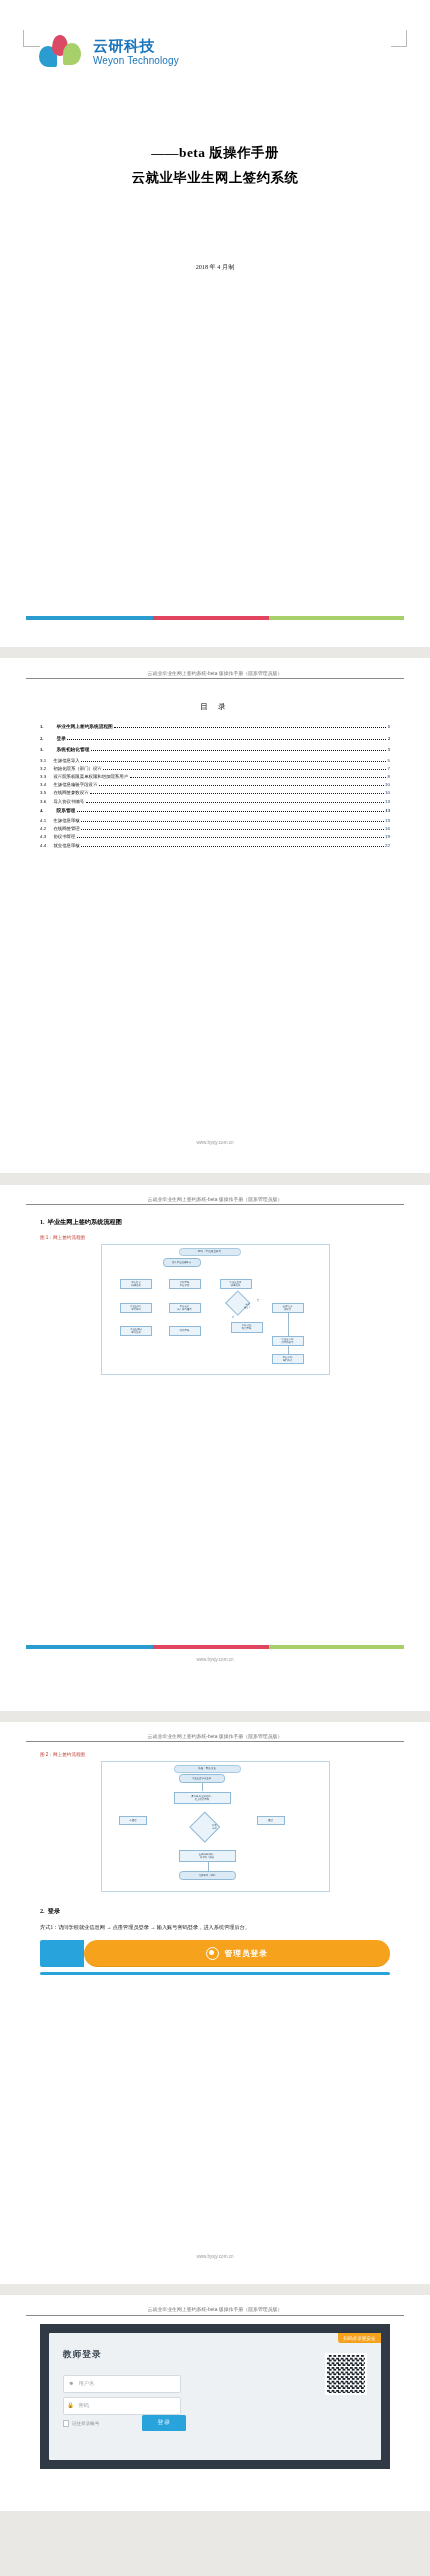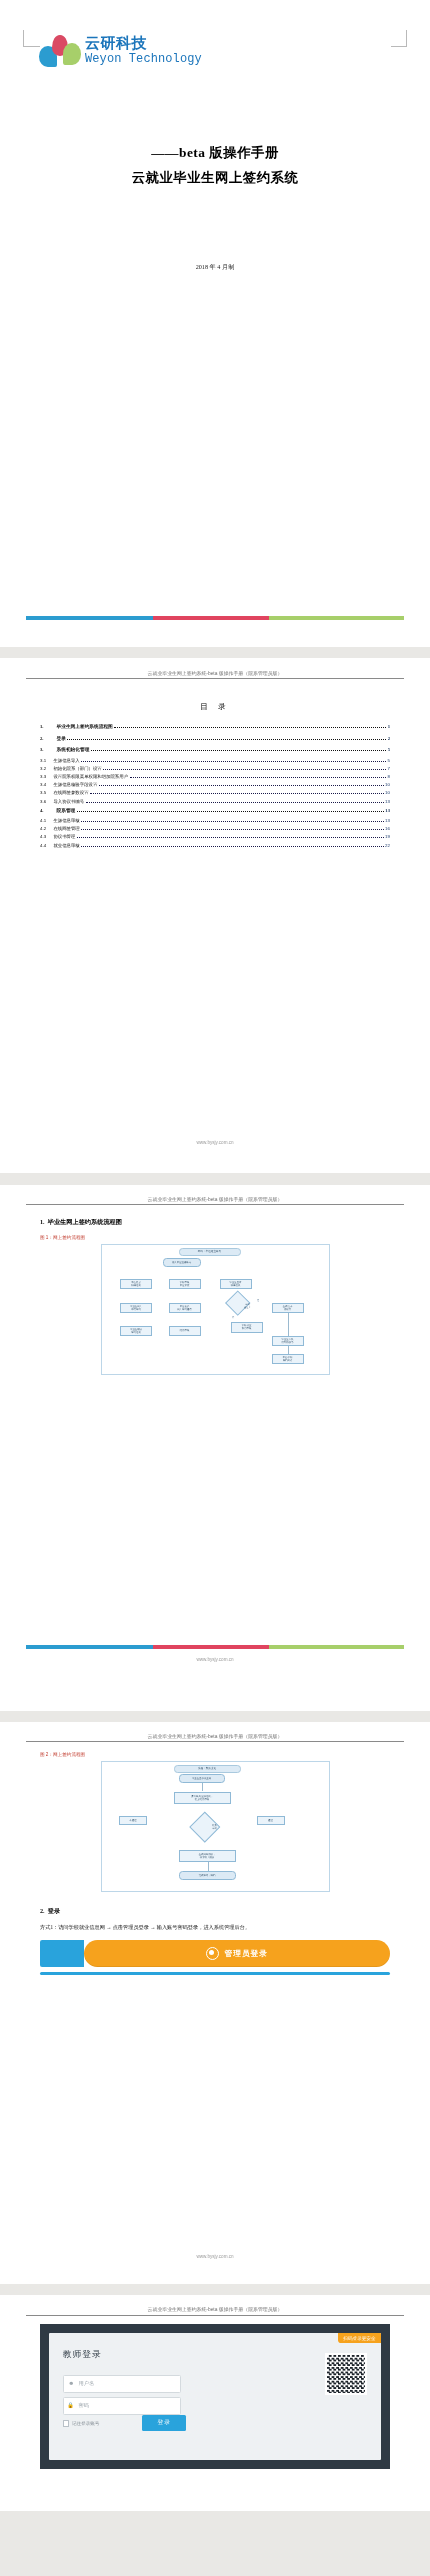--- a/index.html
+++ b/index.html
@@ -24,23 +24,23 @@
   .cropmark{position:absolute;width:15.5px;height:15.5px;}
   .cm-tl{left:23px;top:30px;border-left:0.5px solid #b9b9b9;border-bottom:0.5px solid #b9b9b9;}
   .cm-tr{right:23px;top:30px;border-right:0.5px solid #b9b9b9;border-bottom:0.5px solid #b9b9b9;}
 
   .logo-wrap{position:absolute;left:39px;top:32px;display:flex;align-items:flex-end;}
   .logo-marks{position:relative;width:40px;height:36px;}
   .blob{position:absolute;border-radius:50% 50% 50% 12%;}
   .blob-blue{left:0;top:14px;width:17.5px;height:20.6px;background:#2b9cd0;border-radius:50% 50% 10% 50%;}
   .blob-red{left:13.4px;top:3.1px;width:15.5px;height:20.6px;background:#da4a64;border-radius:50% 50% 50% 50%/60% 60% 40% 40%;}
   .blob-green{left:24px;top:11.3px;width:17.5px;height:21.6px;background:#a7cf6a;border-radius:50% 50% 50% 10%;}
-  .logo-text{margin-left:6px;padding-bottom:2.1px;}
+  .logo-text{margin-left:14px;padding-bottom:2.1px;}
   .logo-cn{font-family:"Liberation Sans",sans-serif;color:#1b75bb;font-weight:bold;font-size:15px;letter-spacing:0.5px;line-height:1;position:relative;}
-  .logo-en{font-family:Liberation Mono, monospace;color:#1b75bb;font-size:12px;margin-top:1.5px;letter-spacing:0.1px;}
+  .logo-en{font-family:Liberation Sans, sans-serif;color:#1b75bb;font-size:10px;margin-top:1.5px;letter-spacing:0.1px;}
 
   .cover-title{
     text-align:center;font-family:"Liberation Serif",serif;font-weight:bold;
     font-size:13.4px;color:#000;line-height:1.9;letter-spacing:0.5px;
   }
   .cover-date{text-align:center;font-size:6.2px;color:#222;margin-top:72px;}
 
   .rule-bar{position:absolute;left:26px;right:26px;height:4.1px;display:flex;}
   .rule-bar i{display:block;height:100%;}
   .rb-blue{flex:0 0 33.6%;background:#2b9cd0;}
@@ -103,21 +103,21 @@
   .login-btn .gicon{width:11.3px;height:11.3px;border-radius:50%;border:1px solid #fff;position:relative;}
   .login-btn .gicon:after{content:"";position:absolute;left:2.1px;top:2.1px;width:5.2px;height:5.2px;border-radius:50%;background:#fff;}
   .login-underline{height:3.1px;background:#29a3dc;border-radius:1.5px;margin-top:5.2px;}
 
   
   .shot{margin:8.2px auto 0;background:#2f3a44;padding:9.3px;}
   .shot-inner{position:relative;background:#eef1f3;border-radius:1px;height:127px;overflow:hidden;}
   .shot-tabs{position:absolute;right:0;top:0;background:#f6a21d;color:#fff;
              font-family:"Liberation Sans",sans-serif;font-size:4.6px;padding:2.6px 5.2px;border-radius:0 0 0 3.1px;}
   .shot-title{position:absolute;left:13.4px;top:15.5px;font-family:"Liberation Sans",sans-serif;
-              font-size:8.8px;color:#3a454f;font-weight:normal;letter-spacing:1px;text-align:center;}
+              font-size:8.8px;color:#3a454f;font-weight:bold;letter-spacing:1px;text-align:center;}
   .shot-qr{position:absolute;right:13.4px;top:19.6px;width:38px;height:38px;background:
       repeating-conic-gradient(#1d242b 0% 25%, #ffffff 0% 50%) 0 0/4.6px 4.6px;border:2.1px solid #fff;}
   .shot-field{position:absolute;left:13.4px;width:108px;height:15.5px;background:#fff;border:0.5px solid #d4dade;
               border-radius:1.5px;display:flex;align-items:center;padding:0 4.1px;gap:4.1px;
               font-family:"Liberation Sans",sans-serif;font-size:5.2px;color:#9aa3aa;}
   .shot-field .fi{width:6.7px;height:6.7px;color:#9aa3aa;font-size:5.7px;text-align:center;line-height:6.7px;}
   .shot-f1{top:42px;}
   .shot-f2{top:64px;}
   .shot-check{position:absolute;left:13.4px;top:87px;display:flex;align-items:center;gap:2.6px;
               font-family:"Liberation Sans",sans-serif;font-size:4.6px;color:#7b858d;}

